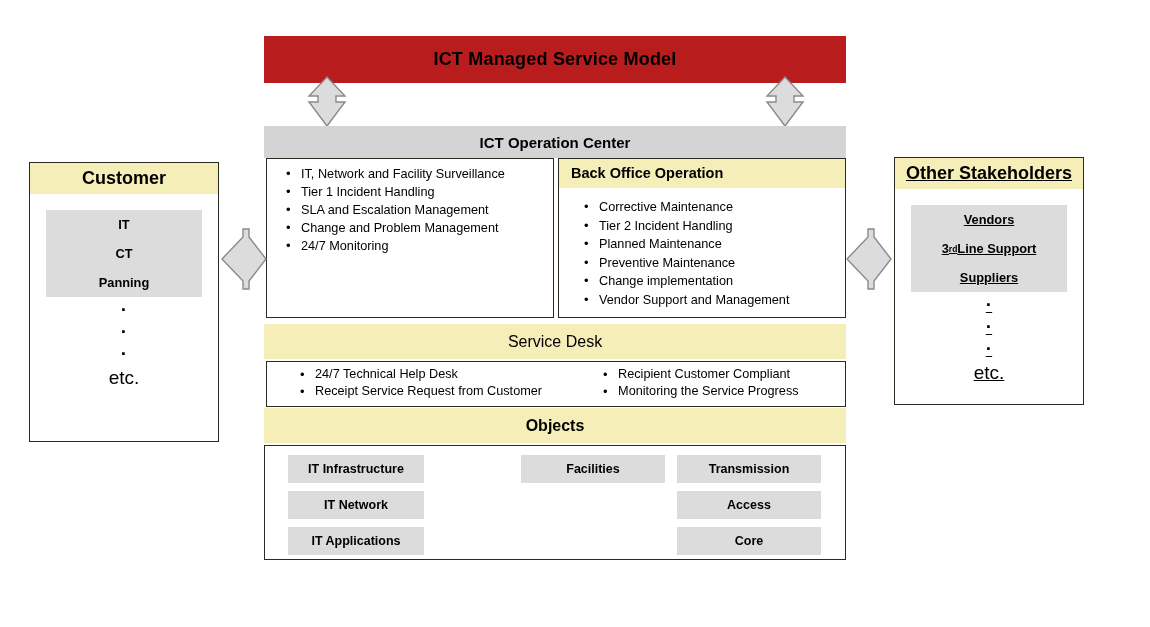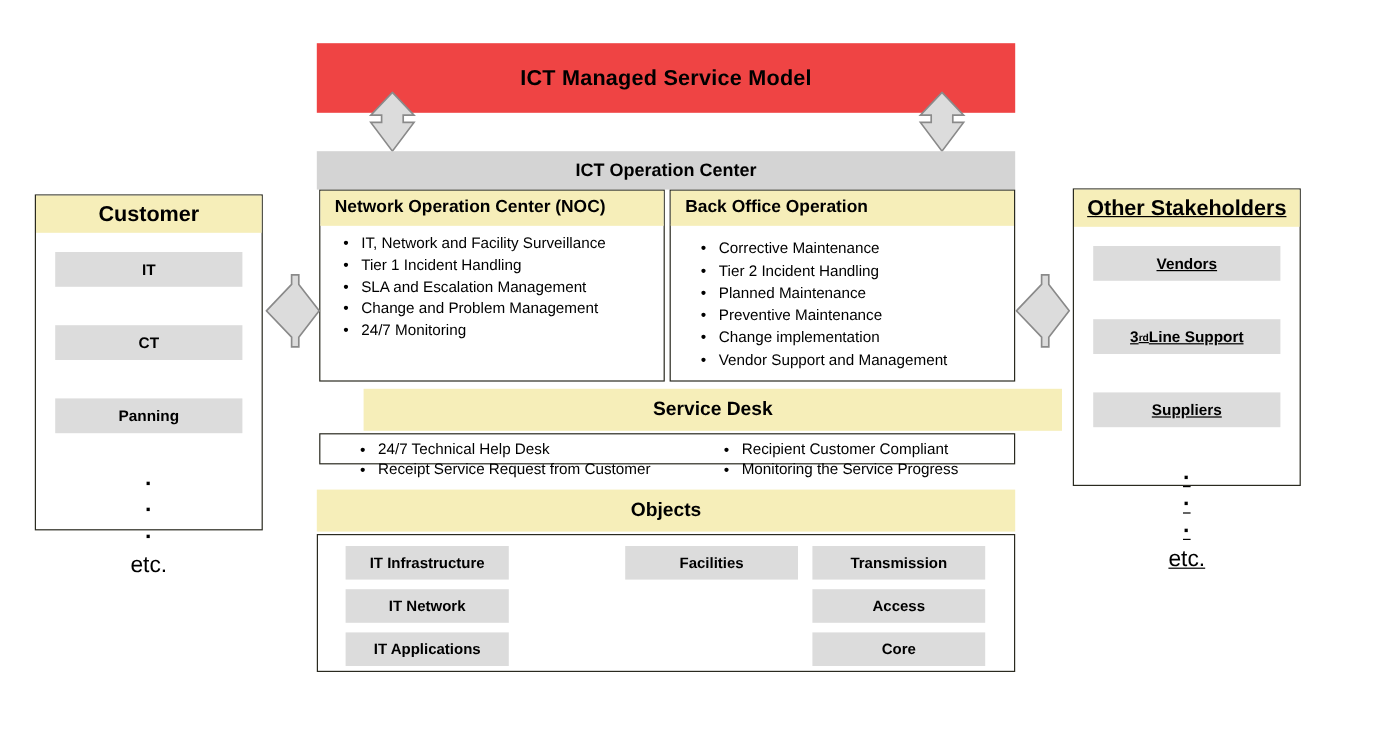--- a/index.html
+++ b/index.html
@@ -13,22 +13,22 @@
     position: relative;
     font-family: "Liberation Sans", sans-serif;
     color: #000000;
     overflow: hidden;
   }
 
   .abs { position: absolute; box-sizing: border-box; }
 
   
   #title-banner {
-    left: 264px; top: 36px; width: 582px; height: 58px;
-    background: #ef4444;
+    left: 264px; top: 36px; width: 582px; height: 47px;
+    background: #b91c1c;
     display: flex; align-items: center; justify-content: center;
     font-size: 18px; font-weight: bold; letter-spacing: .2px;
   }
 
   
   #ict-center-header {
     left: 264px; top: 126px; width: 582px; height: 32px;
     background: #d4d4d4;
     display: flex; align-items: center; justify-content: center;
     font-size: 15px; font-weight: bold;
@@ -68,24 +68,24 @@
   #noc-panel  { left: 266px; top: 158px; width: 288px; height: 160px; }
   #back-panel { left: 558px; top: 158px; width: 288px; height: 160px; }
   #back-panel .panel-body { padding-top: 10px; padding-left: 20px; }
   #back-panel ul.bullets li { line-height: 18.5px; }
 
   
   #service-desk-header {
     left: 264px; top: 324px; width: 582px; height: 35px;
     background: #f6eeb9;
     display: flex; align-items: center; justify-content: center;
-    font-size: 16px; font-weight: bold; margin-left: 39px;
+    font-size: 16px; font-weight: normal;
   }
   #service-desk-body {
-    left: 266px; top: 361px; width: 580px; height: 26px;
+    left: 266px; top: 361px; width: 580px; height: 46px;
     background: #ffffff;
     border: 1.5px solid #2a2a20;
     display: flex;
   }
   #service-desk-body .sd-col { flex: 1; padding: 4px 0 0 0; }
   #service-desk-body .sd-col-left  { padding-left: 28px; }
   #service-desk-body .sd-col-right { padding-left: 56px; }
   #service-desk-body ul.bullets li { line-height: 17px; font-size: 12.7px; }
 
   
@@ -124,21 +124,21 @@
   .side-head {
     background: #f6eeb9;
     height: 31px;
     display: flex; align-items: center; justify-content: center;
     font-size: 18px; font-weight: bold;
   }
   .side-body { padding: 16px 16px 0 16px; }
   .side-chip {
     background: #dcdcdc;
     height: 29px;
-    margin-bottom: 32px;
+    margin-bottom: 0;
     display: flex; align-items: center; justify-content: center;
     font-size: 12.8px; font-weight: bold;
     white-space: nowrap;
   }
   .side-chip sup { font-size: 8.5px; vertical-align: super; }
   .dots {
     text-align: center;
     font-size: 19px; font-weight: bold;
     line-height: 22px;
     margin-top: 2px;
@@ -171,21 +171,20 @@
 </div>
 <div class="abs" id="arrow-top-right">
   <svg class="arrow-svg" width="58" height="52" viewBox="0 0 58 52">
     <polygon points="29,1 47,20 38,20 38,26 47,26 29,50 11,26 20,26 20,20 11,20" fill="#dcdcdc" stroke="#8a8a8a" stroke-width="1.4"></polygon>
   </svg>
 </div>
 
 <div class="abs" id="ict-center-header">ICT Operation Center</div>
 
 <div class="abs panel" id="noc-panel">
-  <div class="panel-head">Network Operation Center (NOC)</div>
   <div class="panel-body">
     <ul class="bullets">
       <li>IT, Network and Facility Surveillance</li>
       <li>Tier 1 Incident Handling</li>
       <li>SLA and Escalation Management</li>
       <li>Change and Problem Management</li>
       <li>24/7 Monitoring</li>
     </ul>
   </div>
 </div>

